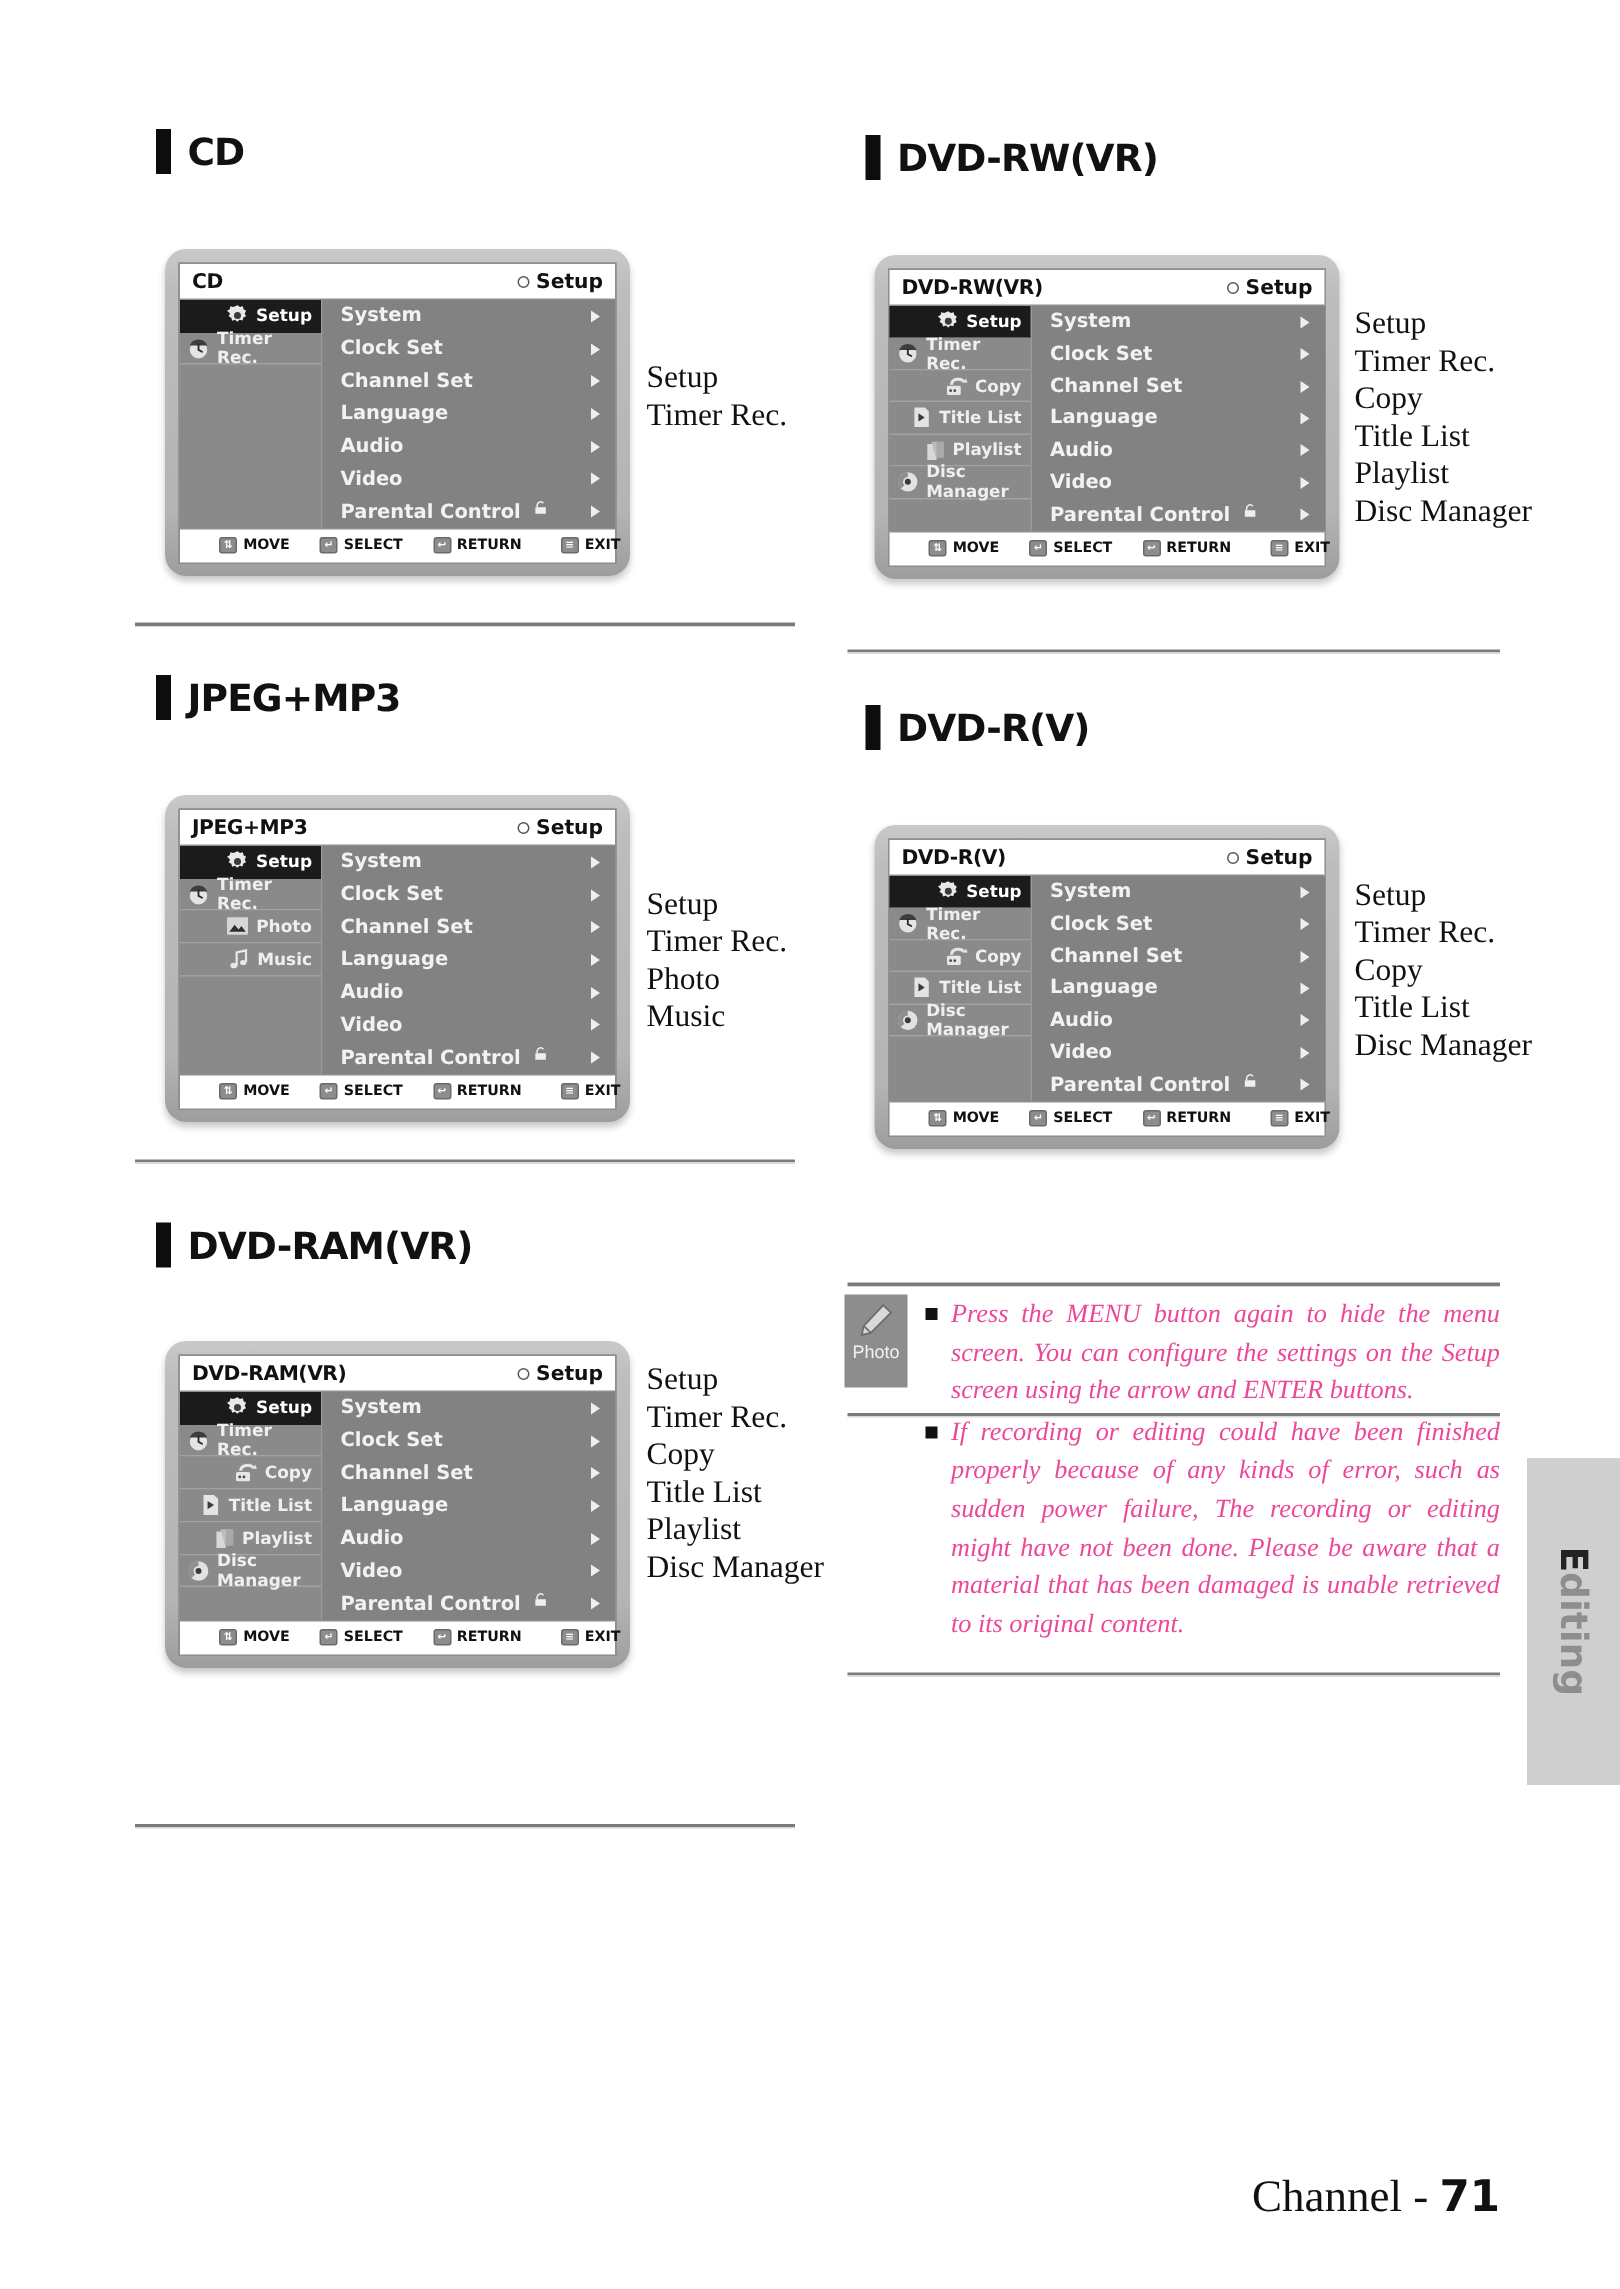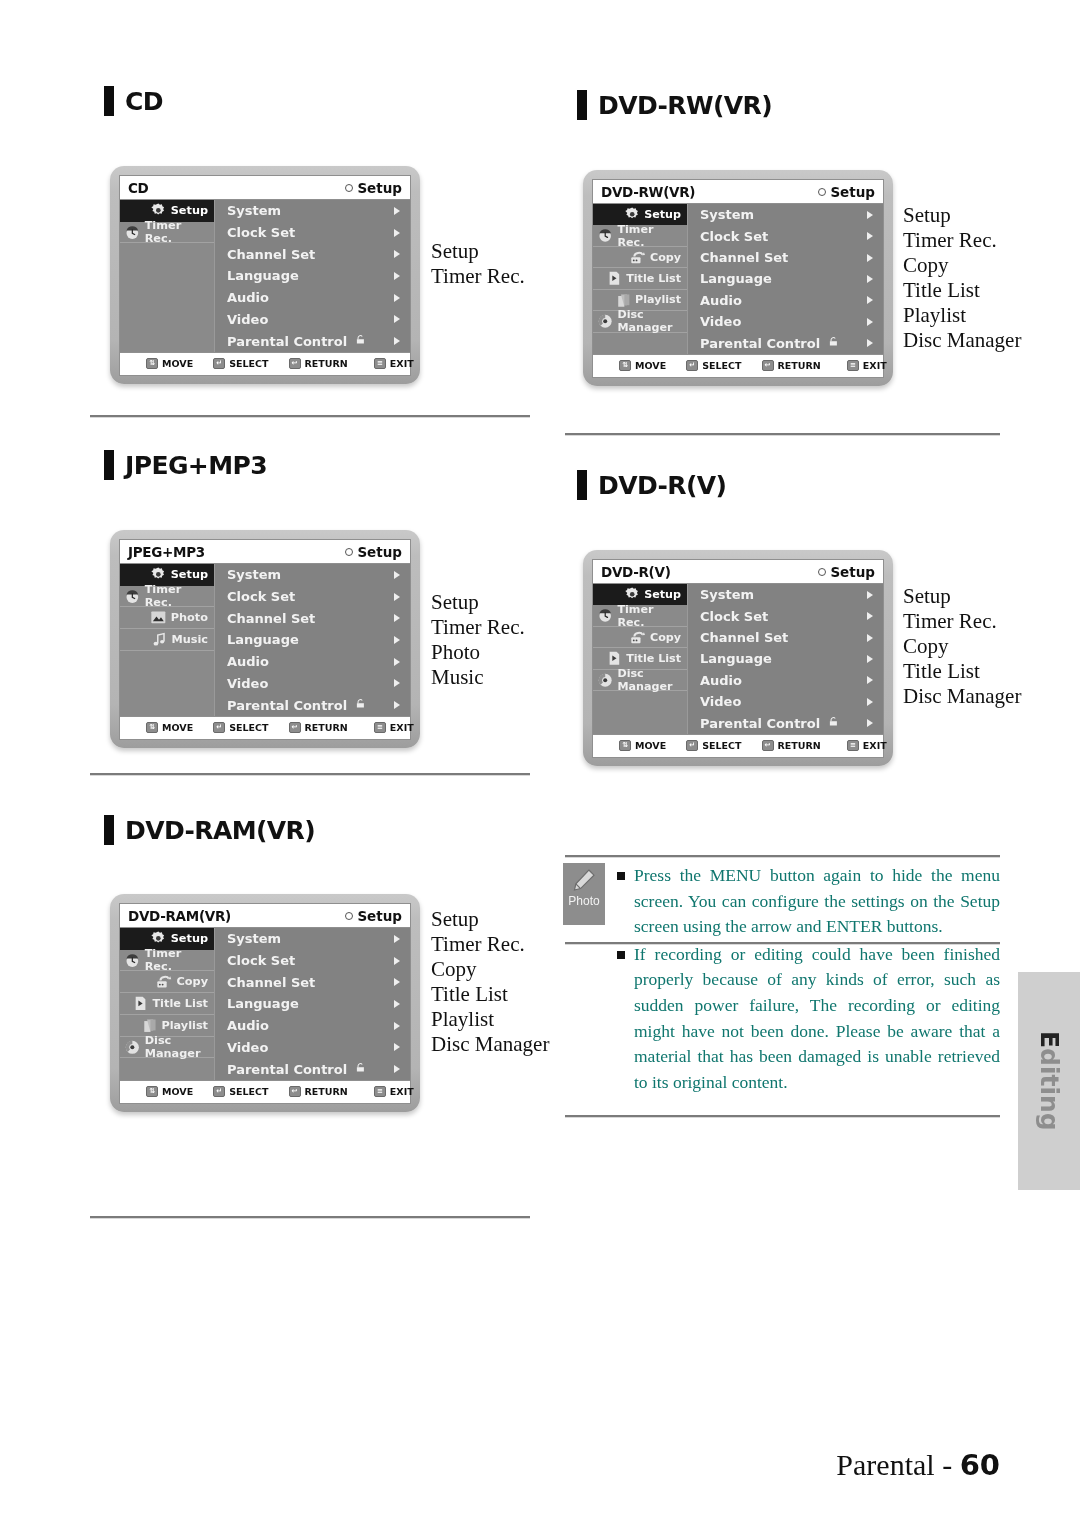--- a/index.html
+++ b/index.html
@@ -108,21 +108,21 @@
     padding-top:4px;
     height:62px;
   }
   .note-badge .n-label {
     font-family:"Liberation Sans", sans-serif; font-size:12px; color:#f2f2f2;
     margin-top:1px;
   }
   .note-body { flex:1; padding-left:12px; }
   .note-li { display:flex; gap:9px; margin-bottom:2px; }
   .note-bullet { width:8px; height:8px; background:#111; flex:0 0 8px; margin-top:9px; }
-  .note-text { font-size:17.5px; line-height:25.6px; color:#0f766e; text-align:justify; }
+  .note-text { font-size:17.5px; line-height:25.6px; color:#ec4899; text-align:justify;font-style:italic; }
 
   
   .side-tab {
     position:absolute; background:#cfcfcf;
     display:flex; align-items:center; justify-content:center;
   }
   .side-tab span {
     font-family:"DejaVu Sans", sans-serif; font-weight:bold; font-size:25px;
     color:#8e8e8e;
     writing-mode:vertical-rl; text-orientation:mixed;
@@ -861,14 +861,14 @@
       <span class="note-text">If recording or editing could have been finished properly because of any kinds of error, such as sudden power failure, The recording or editing might have not been done. Please be aware that a material that has been damaged is unable retrieved to its original content.</span>
     </div>
   </div>
 </div>
 
 <div class="side-tab" style="left:1018px; top:972px; width:62px; height:218px;">
   <span>Editing</span>
 </div>
 
 <div class="footer">
-  <span>Parental - </span><b>60</b>
+  <span>Channel - </span><b>71</b>
 </div>
 
 </body></html>

